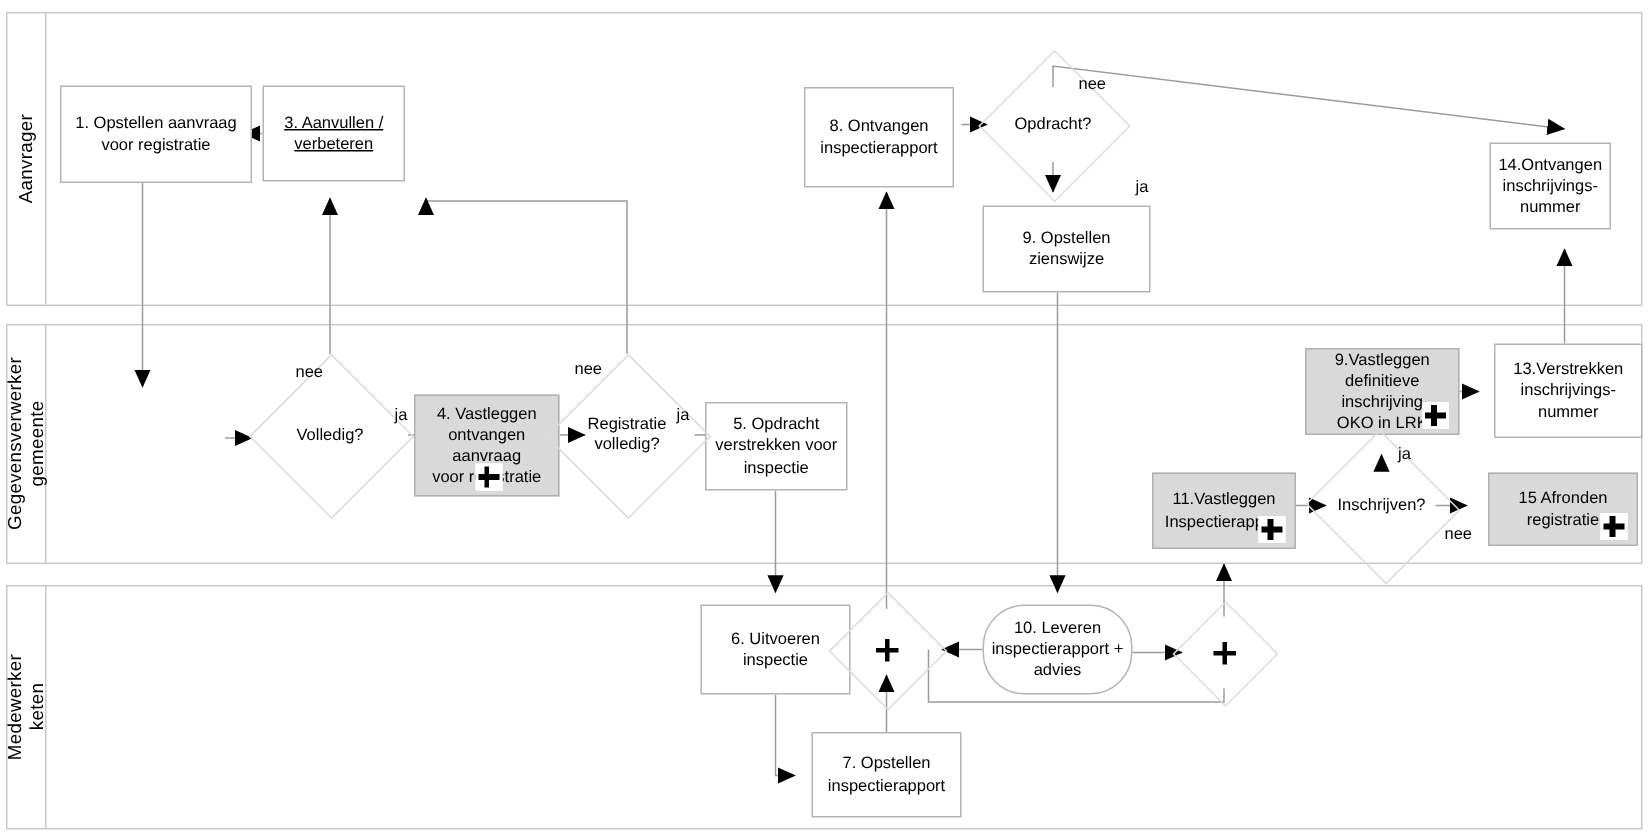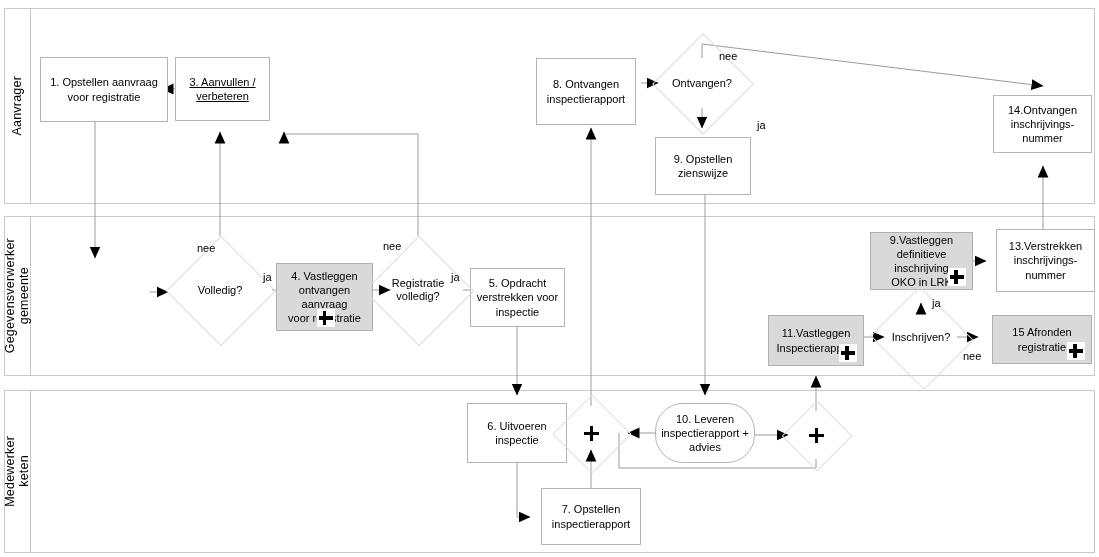--- a/index.html
+++ b/index.html
@@ -129,26 +129,26 @@
   <div class="node" style="left:175px;top:57px;width:95px;height:64px;text-decoration:underline;">
     <span>3. Aanvullen /
 verbeteren</span>
   </div>
 
   <div class="node" style="left:536px;top:58px;width:100px;height:67px;">
     <span>8. Ontvangen
 inspectierapport</span>
   </div>
 
-  <div class="node" style="left:655px;top:137px;width:96px;height:58px;">
+  <div class="node" style="left:655px;top:137px;width:112px;height:58px;">
     <span>9. Opstellen
 zienswijze</span>
   </div>
 
-  <div class="node" style="left:993px;top:95px;width:99px;height:58px;">
+  <div class="node" style="left:993px;top:95px;width:81px;height:58px;">
     <span>14.Ontvangen
 inschrijvings-
 nummer</span>
   </div>
 
 
   <div class="node gray plus-center" style="left:276px;top:263px;width:97px;height:68px;">
     <span>4. Vastleggen
 ontvangen aanvraag
 voor registratie</span>
@@ -208,21 +208,21 @@
   </div>
 
   <div class="gw" style="left:380px;top:252px;width:76px;height:76px;">
     <span class="dia"></span>
     <span class="gtxt" style="white-space:pre-line;text-align:center;line-height:1.2;">Registratie
 volledig?</span>
   </div>
 
   <div class="gw" style="left:667px;top:48px;width:70px;height:70px;">
     <span class="dia"></span>
-    <span class="gtxt">Ontvangen?</span>
+    <span class="gtxt">Opdracht?</span>
   </div>
 
   <div class="gw" style="left:884px;top:303px;width:74px;height:68px;">
     <span class="dia"></span>
     <span class="gtxt">Inschrijven?</span>
   </div>
 
   <div class="gw" style="left:564px;top:406px;width:54px;height:54px;">
     <span class="dia"></span>
     <span class="gplus"></span>

